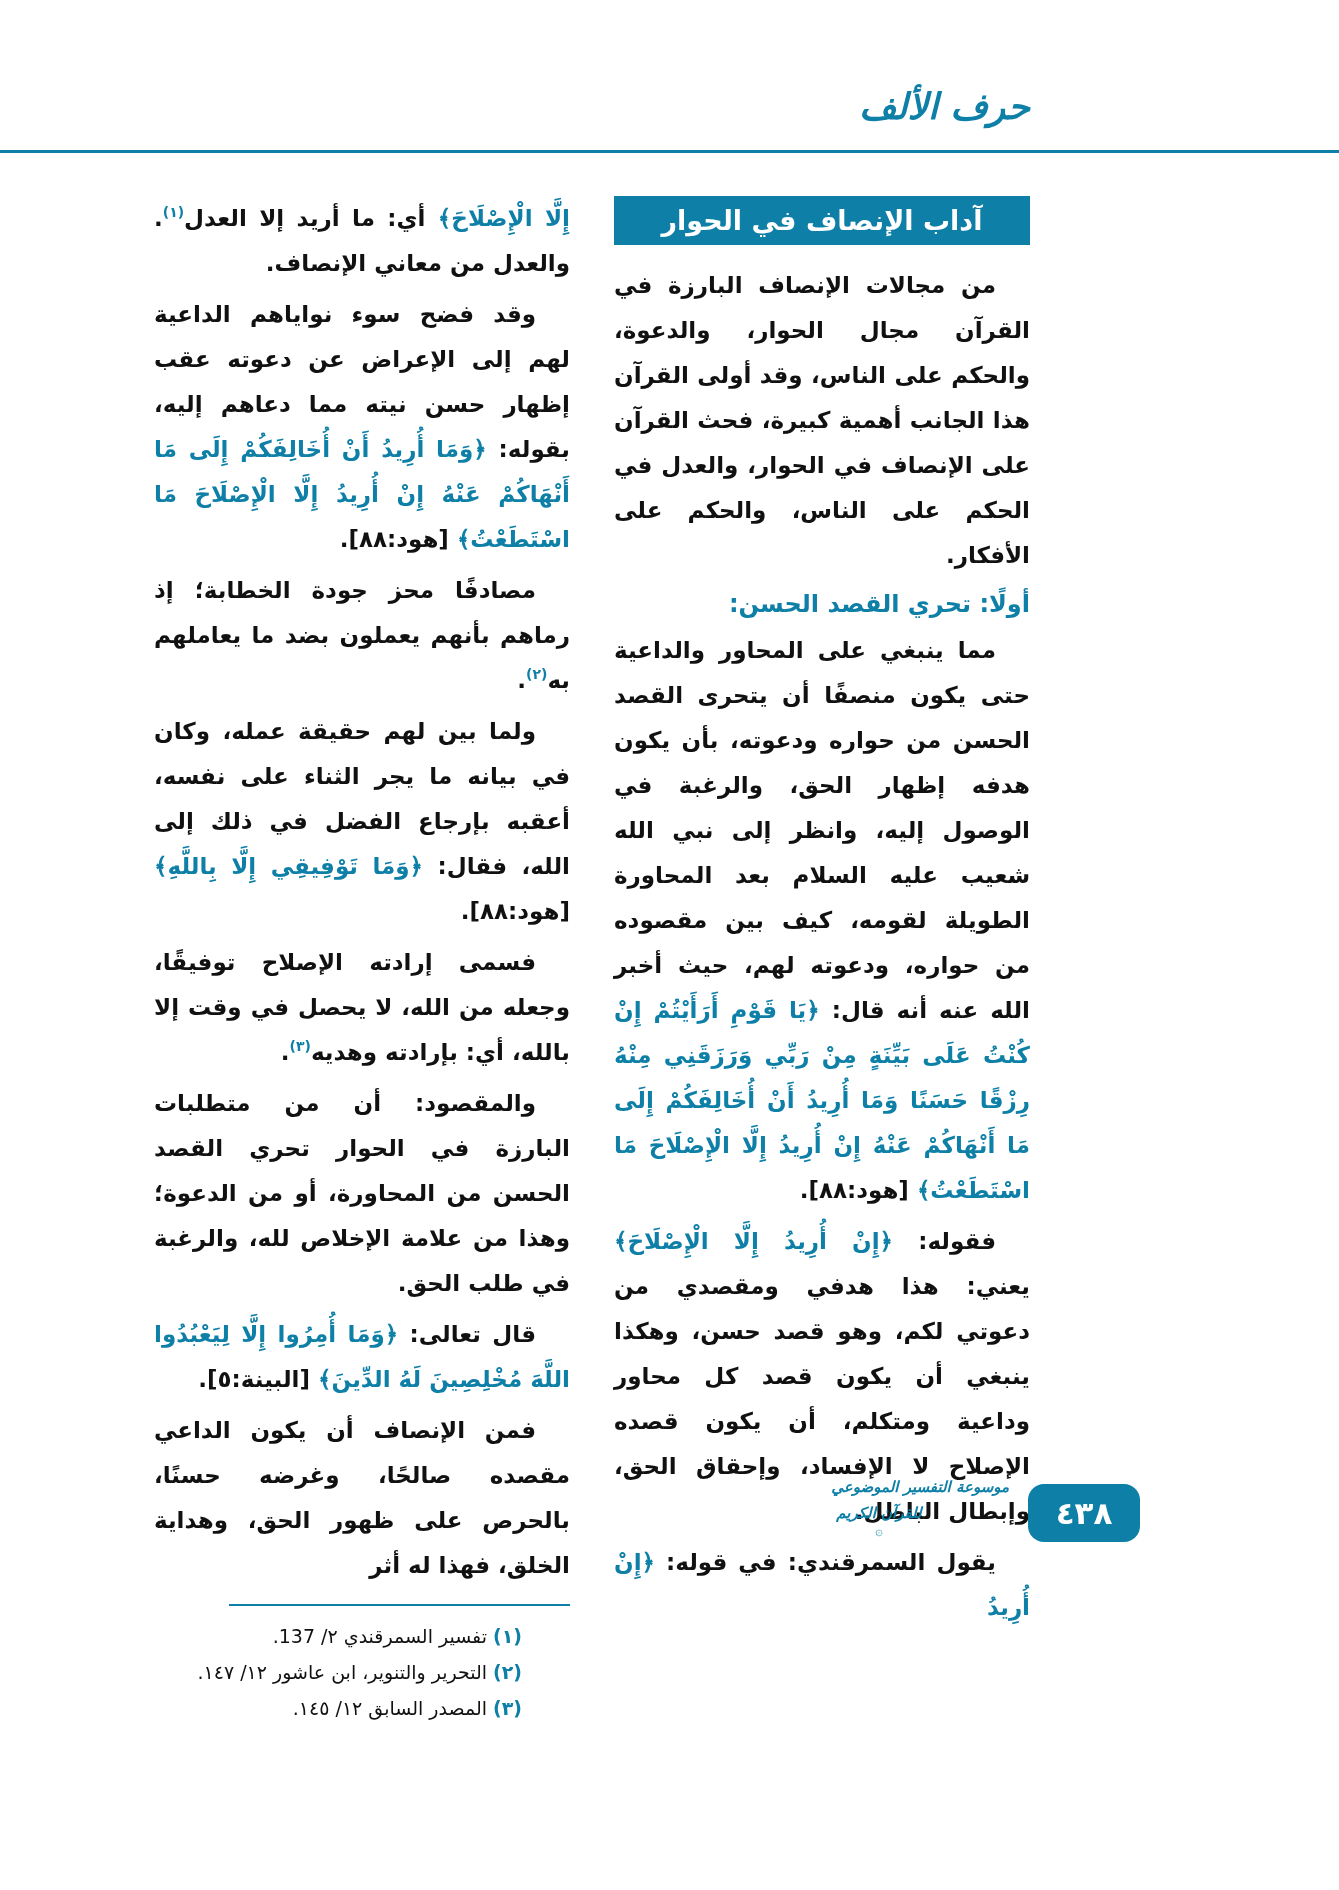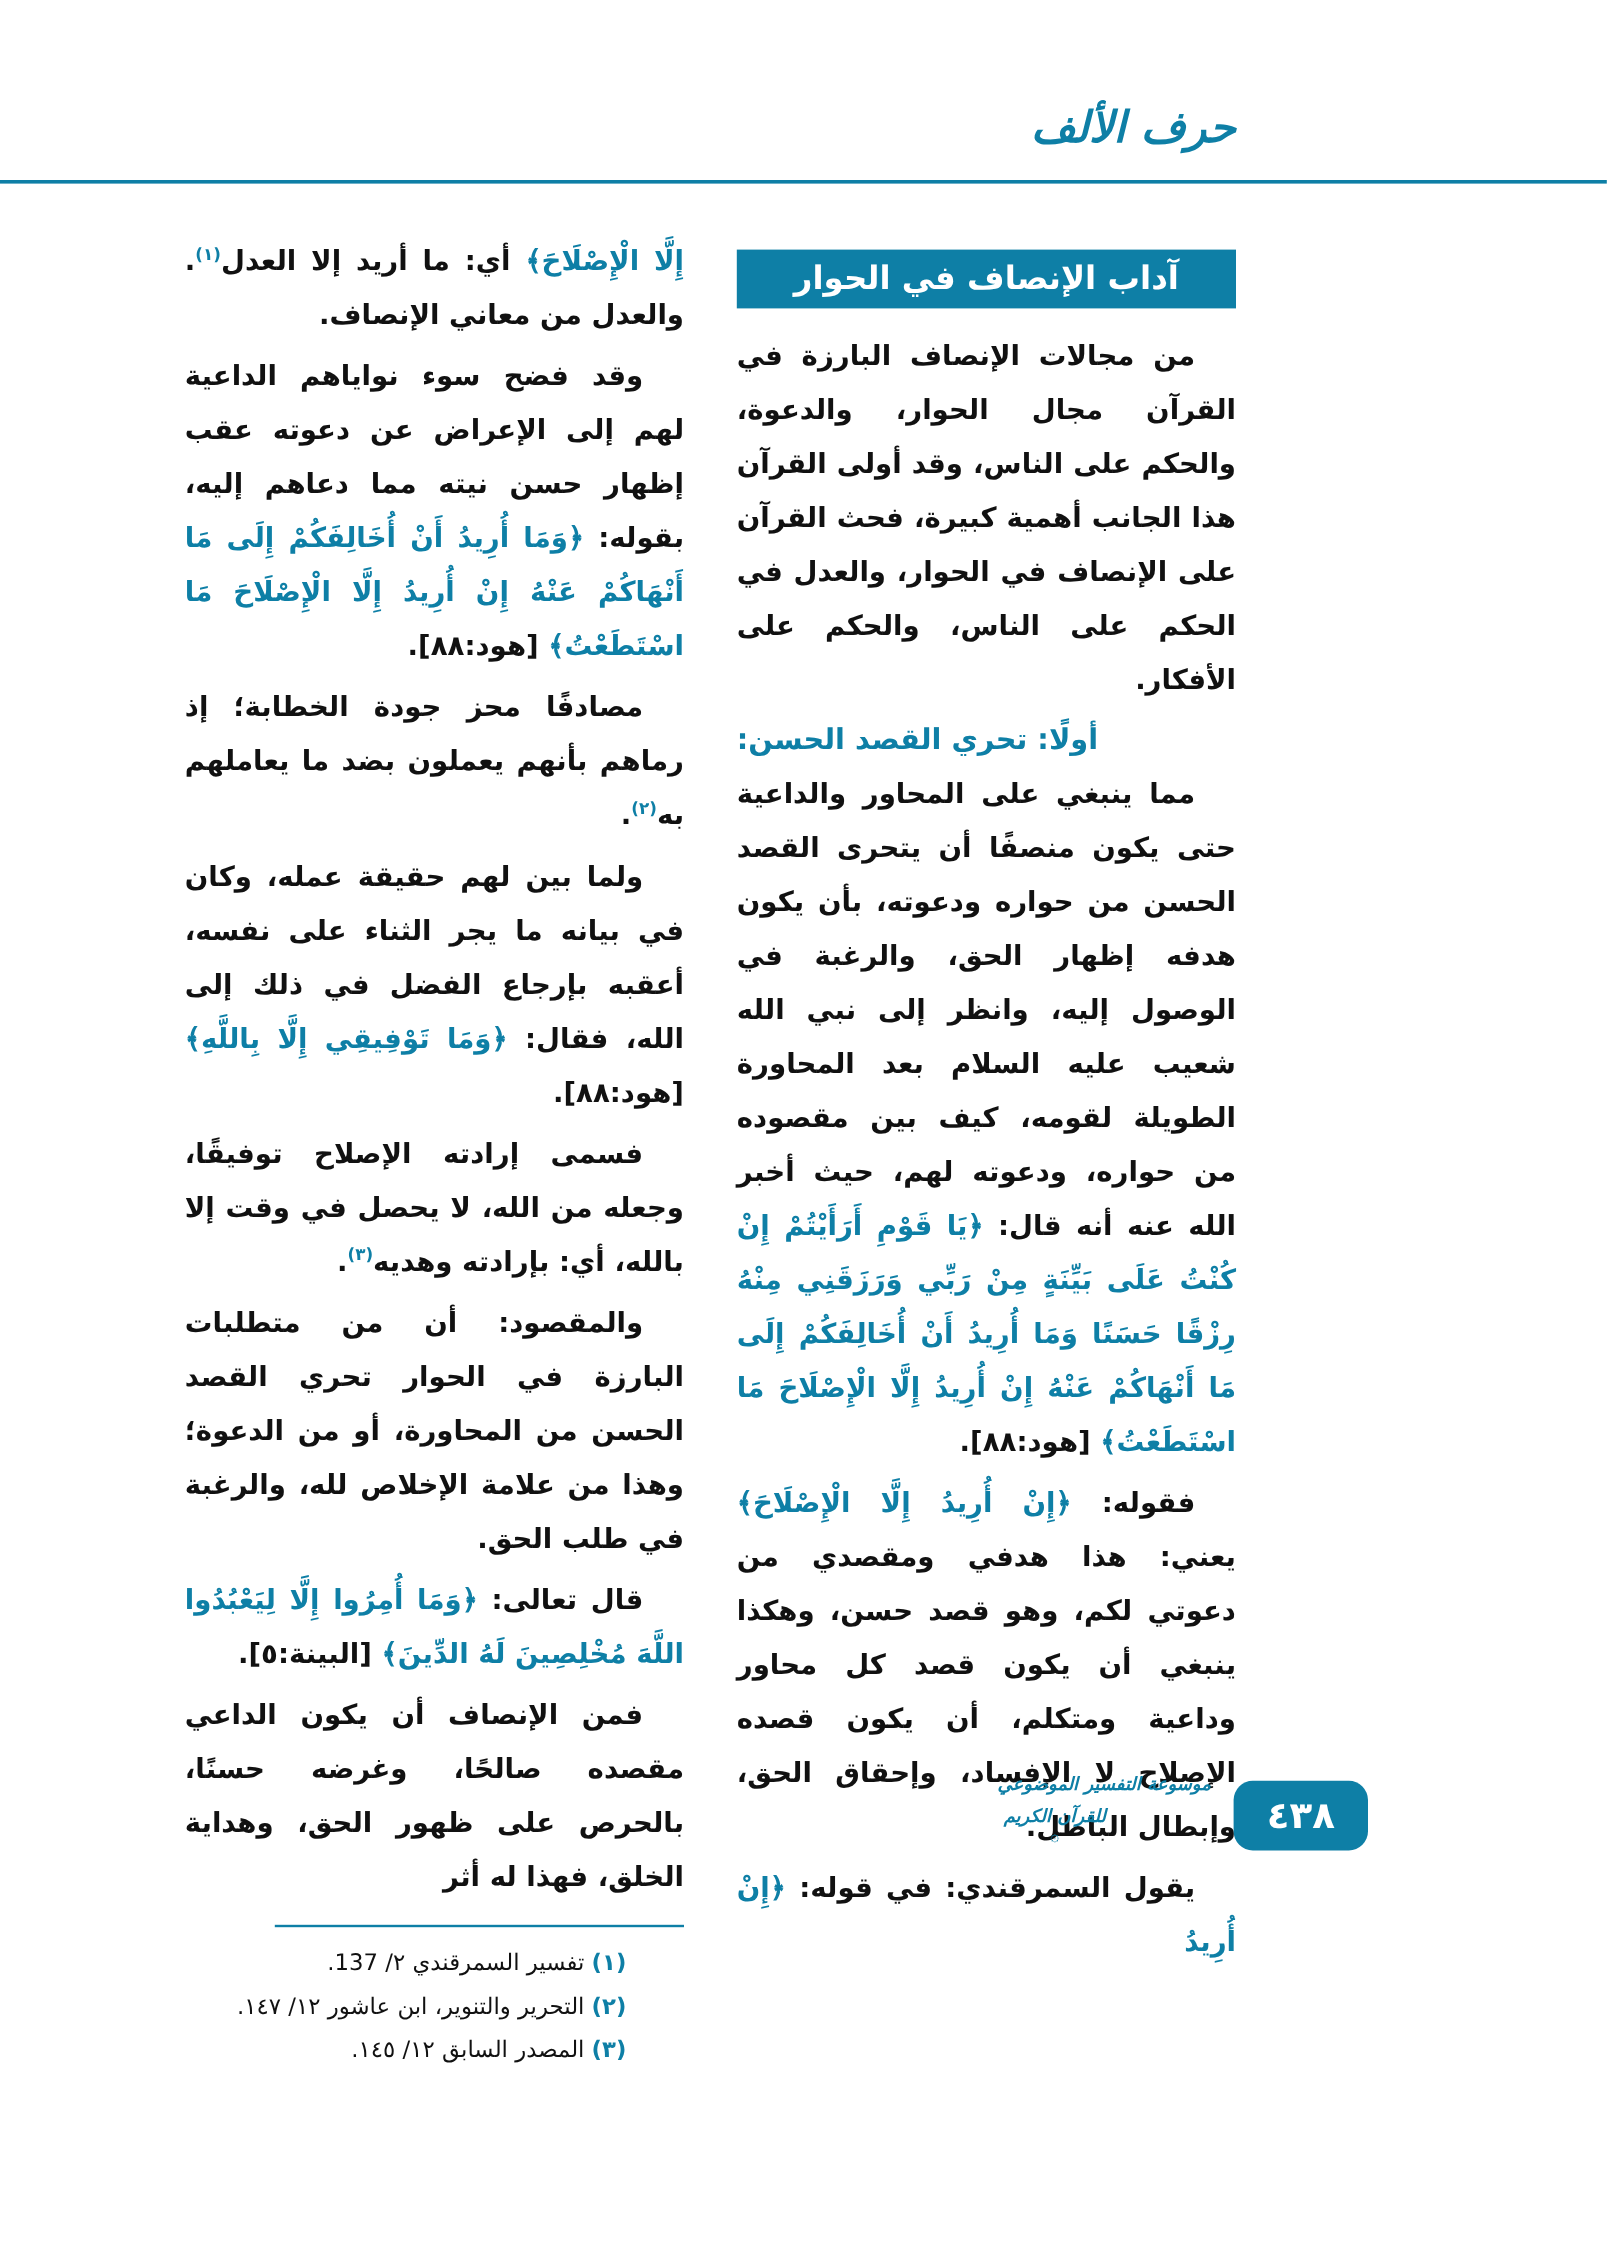--- a/index.html
+++ b/index.html
@@ -29,37 +29,36 @@
     direction: rtl;
   }
   .col { flex: 0 0 416px; width: 416px; }
   .title-box {
     background: var(--accent);
     color: #ffffff;
     text-align: center;
     font-size: 27px; font-weight: bold;
     padding: 9px 4px;
     margin-bottom: 18px;
-    margin-top: 12px;
   }
   p.body-p {
     margin: 0 0 6px 0;
     font-size: 23px; font-weight: bold;
     line-height: 45px;
     text-align: justify;
     text-indent: 34px;
     color: #111;
   }
   p.noindent { text-indent: 0; }
   .quran { color: var(--accent); margin-top: 24px; }
   .subheading {
     color: var(--accent);
     font-size: 24px; font-weight: bold;
     margin: 12px 0 10px 0;
-    text-align: left;
+    text-align: right;
   }
   sup.fn-marker {
     color: var(--accent);
     font-size: 14px; font-weight: bold;
     vertical-align: super; line-height: 0;
   }
   .footnote-sep {
     border-top: 2px solid var(--accent);
     width: 82%;
     margin: 16px 0 12px auto; 

